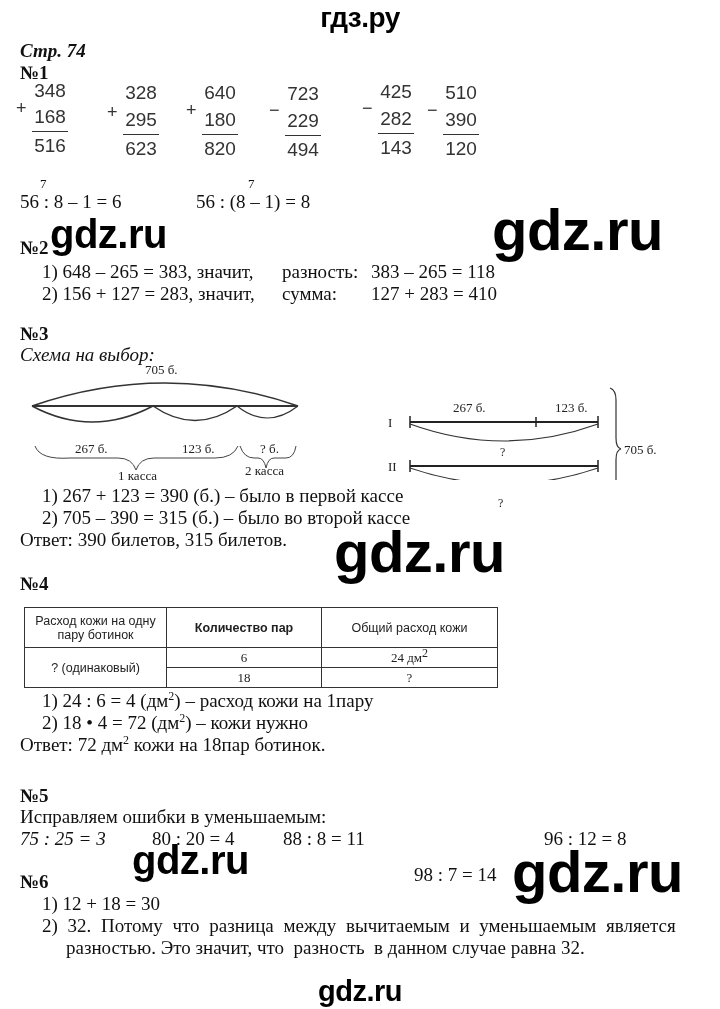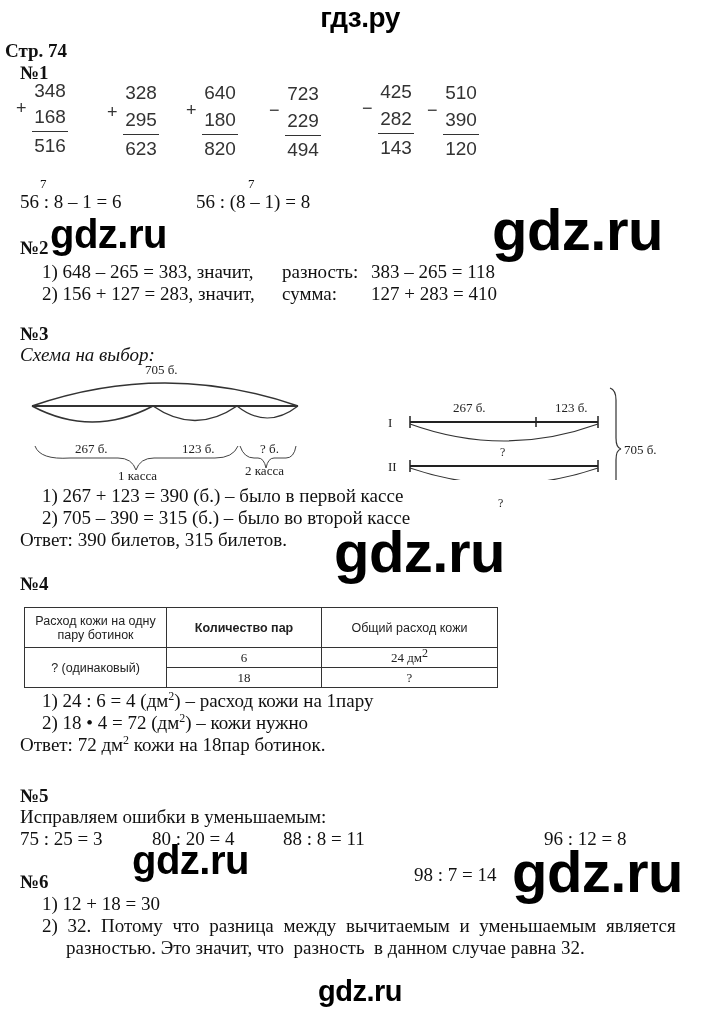--- a/index.html
+++ b/index.html
@@ -31,21 +31,21 @@
 <body>
 
 <div class="abs wm wm-top">гдз.ру</div>
 <div class="abs wm wm-big" style="left:492px; top:196px;">gdz.ru</div>
 <div class="abs wm wm-mid" style="left:50px; top:212px; font-size:40px;">gdz.ru</div>
 <div class="abs wm wm-big" style="left:334px; top:518px;">gdz.ru</div>
 <div class="abs wm wm-mid" style="left:132px; top:838px; font-size:40px;">gdz.ru</div>
 <div class="abs wm wm-big" style="left:512px; top:838px;">gdz.ru</div>
 <div class="abs wm wm-bot">gdz.ru</div>
 
-<div class="abs bold" style="left:5px; top:40px;">Стр. 74</div>
+<div class="abs bold" style="left:20px; top:40px;font-style:italic;">Стр. 74</div>
 
 <div class="abs bold" style="left:20px; top:62px;">№1</div>
 
 <div class="col" style="left:30px; top:80px;">
   <span class="n" style="top:0">348</span>
   <span class="sign" style="top:18px">+</span>
   <span class="n" style="top:26px">168</span>
   <span class="line" style="top:51px"></span>
   <span class="n" style="top:55px">516</span>
 </div>
@@ -159,21 +159,21 @@
   </tr>
 </tbody>
   </table>
 
 <div class="abs txt" style="left:42px; top:690px;"><span>1) 24 : 6 = 4 (дм</span><span class="sup">2</span><span>) – расход кожи на 1пару</span></div>
 <div class="abs txt" style="left:42px; top:712px;"><span>2) 18 • 4 = 72 (дм</span><span class="sup">2</span><span>) – кожи нужно</span></div>
 <div class="abs txt" style="left:20px; top:734px;"><span>Ответ: 72 дм</span><span class="sup">2</span><span> кожи на 18пар ботинок.</span></div>
 
 <div class="abs bold" style="left:20px; top:785px;">№5</div>
 <div class="abs txt" style="left:20px; top:806px;">Исправляем ошибки в уменьшаемым:</div>
-<div class="abs txt" style="left:20px; top:828px;">75 : 25 = 3</div>
+<div class="abs txt" style="left:20px; top:828px;font-style:italic;">75 : 25 = 3</div>
 <div class="abs txt" style="left:152px; top:828px;">80 : 20 = 4</div>
 <div class="abs txt" style="left:283px; top:828px;">88 : 8 = 11</div>
 <div class="abs txt" style="left:414px; top:864px;">98 : 7 = 14</div>
 <div class="abs txt" style="left:544px; top:828px;">96 : 12 = 8</div>
 
 <div class="abs bold" style="left:20px; top:871px;">№6</div>
 <div class="abs txt" style="left:42px; top:893px;">1) 12 + 18 = 30</div>
 <div class="abs txt" style="left:42px; top:915px; word-spacing:5px;">2) 32. Потому что разница между вычитаемым и уменьшаемым является</div>
 <div class="abs txt" style="left:66px; top:937px;">разностью. Это значит, что  разность  в данном случае равна 32.</div>
 

